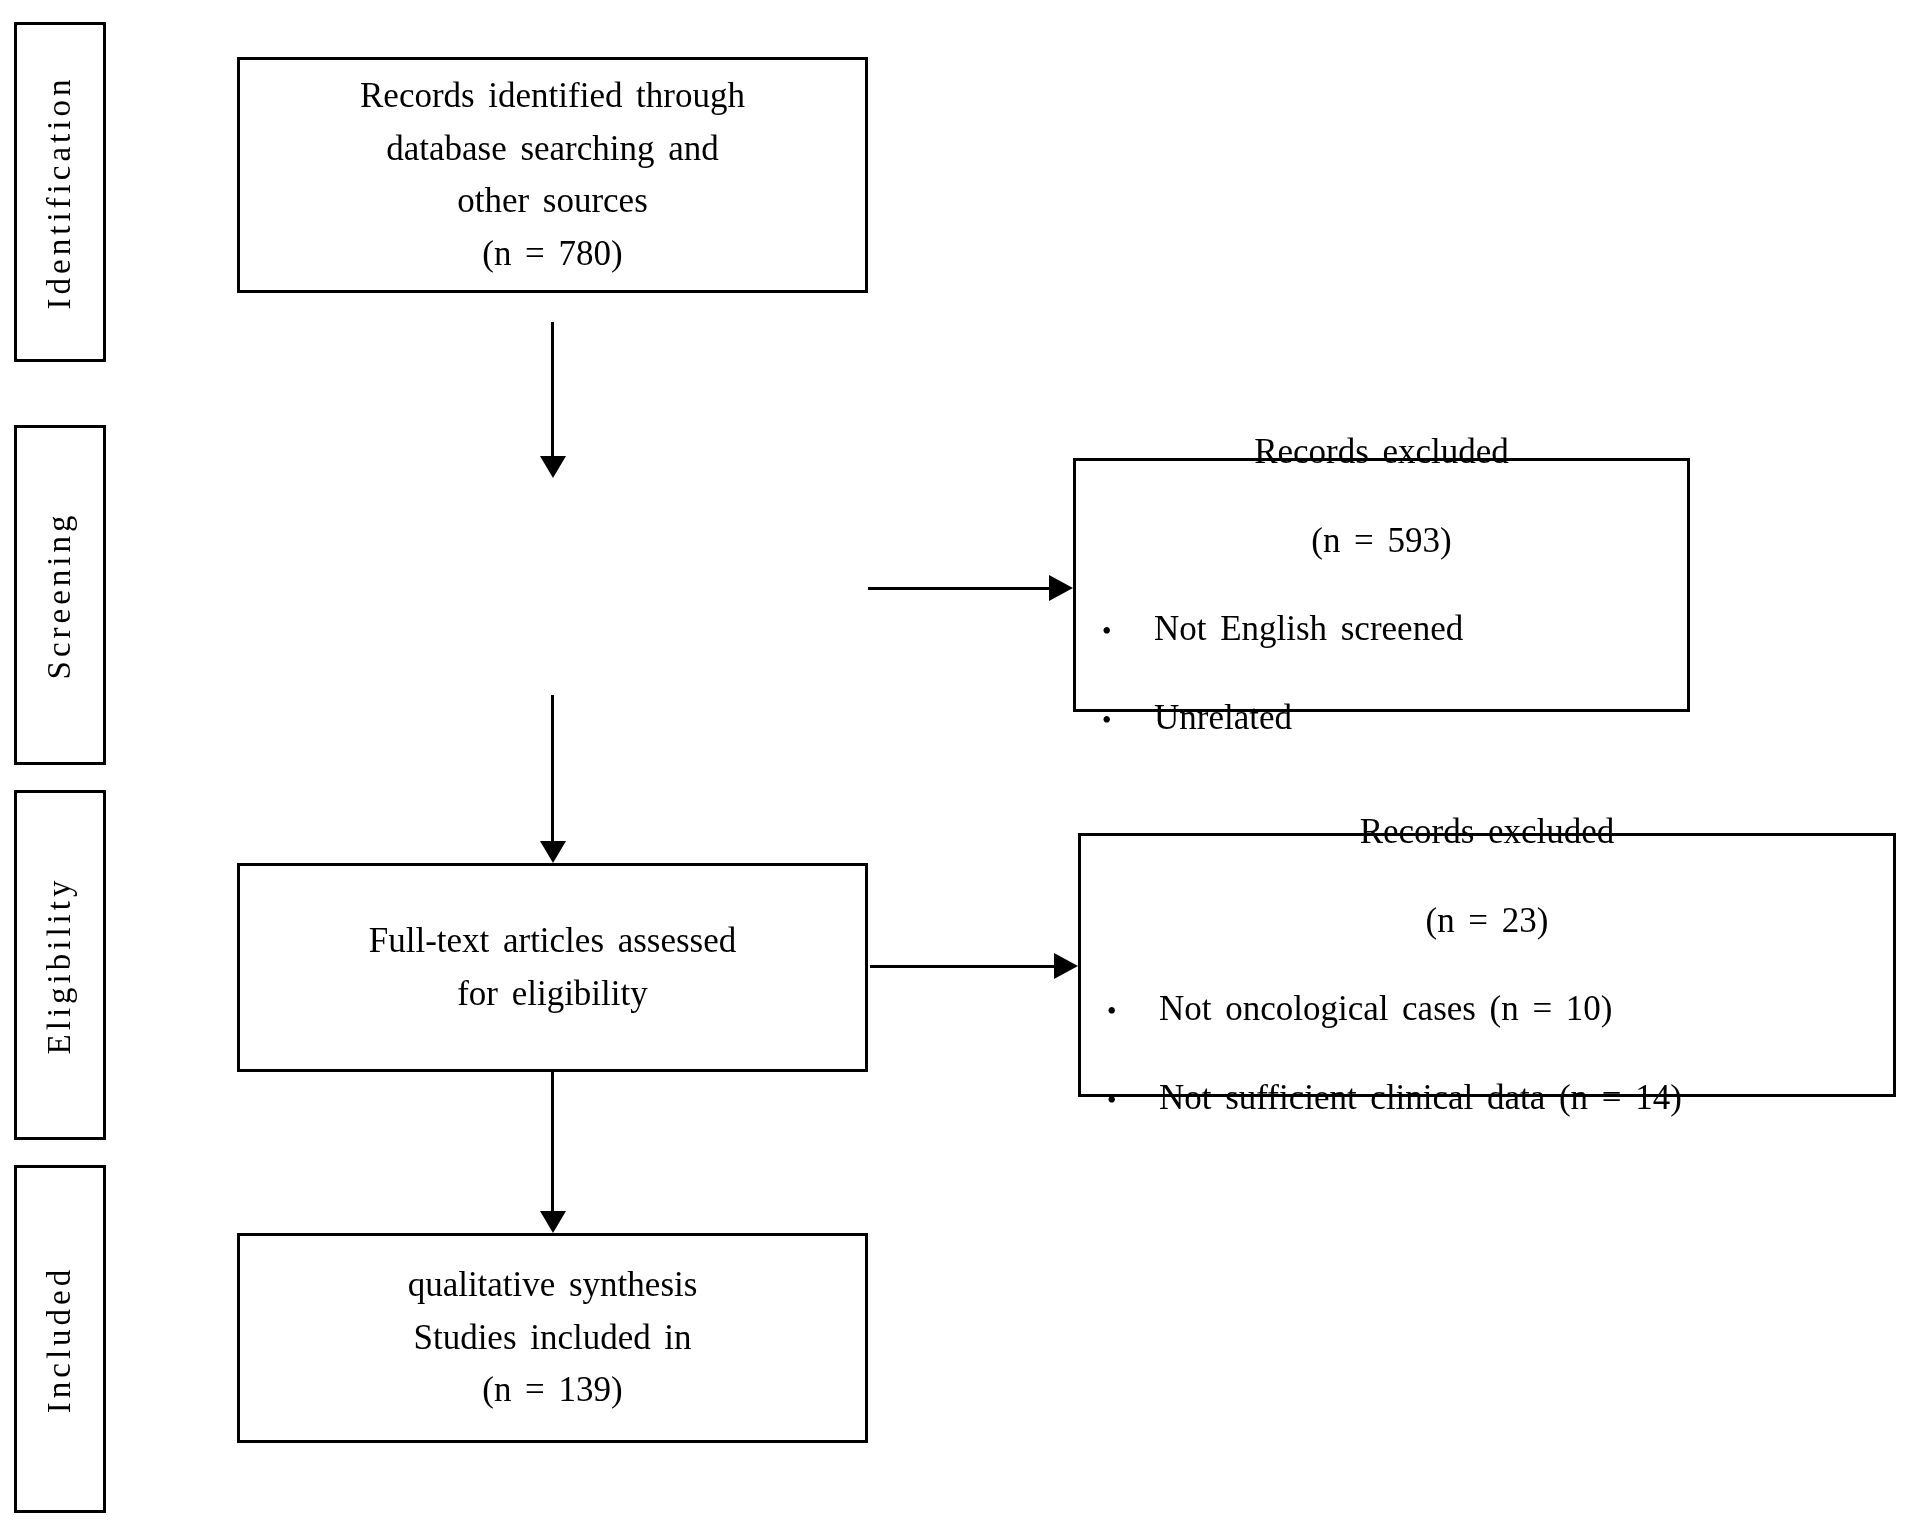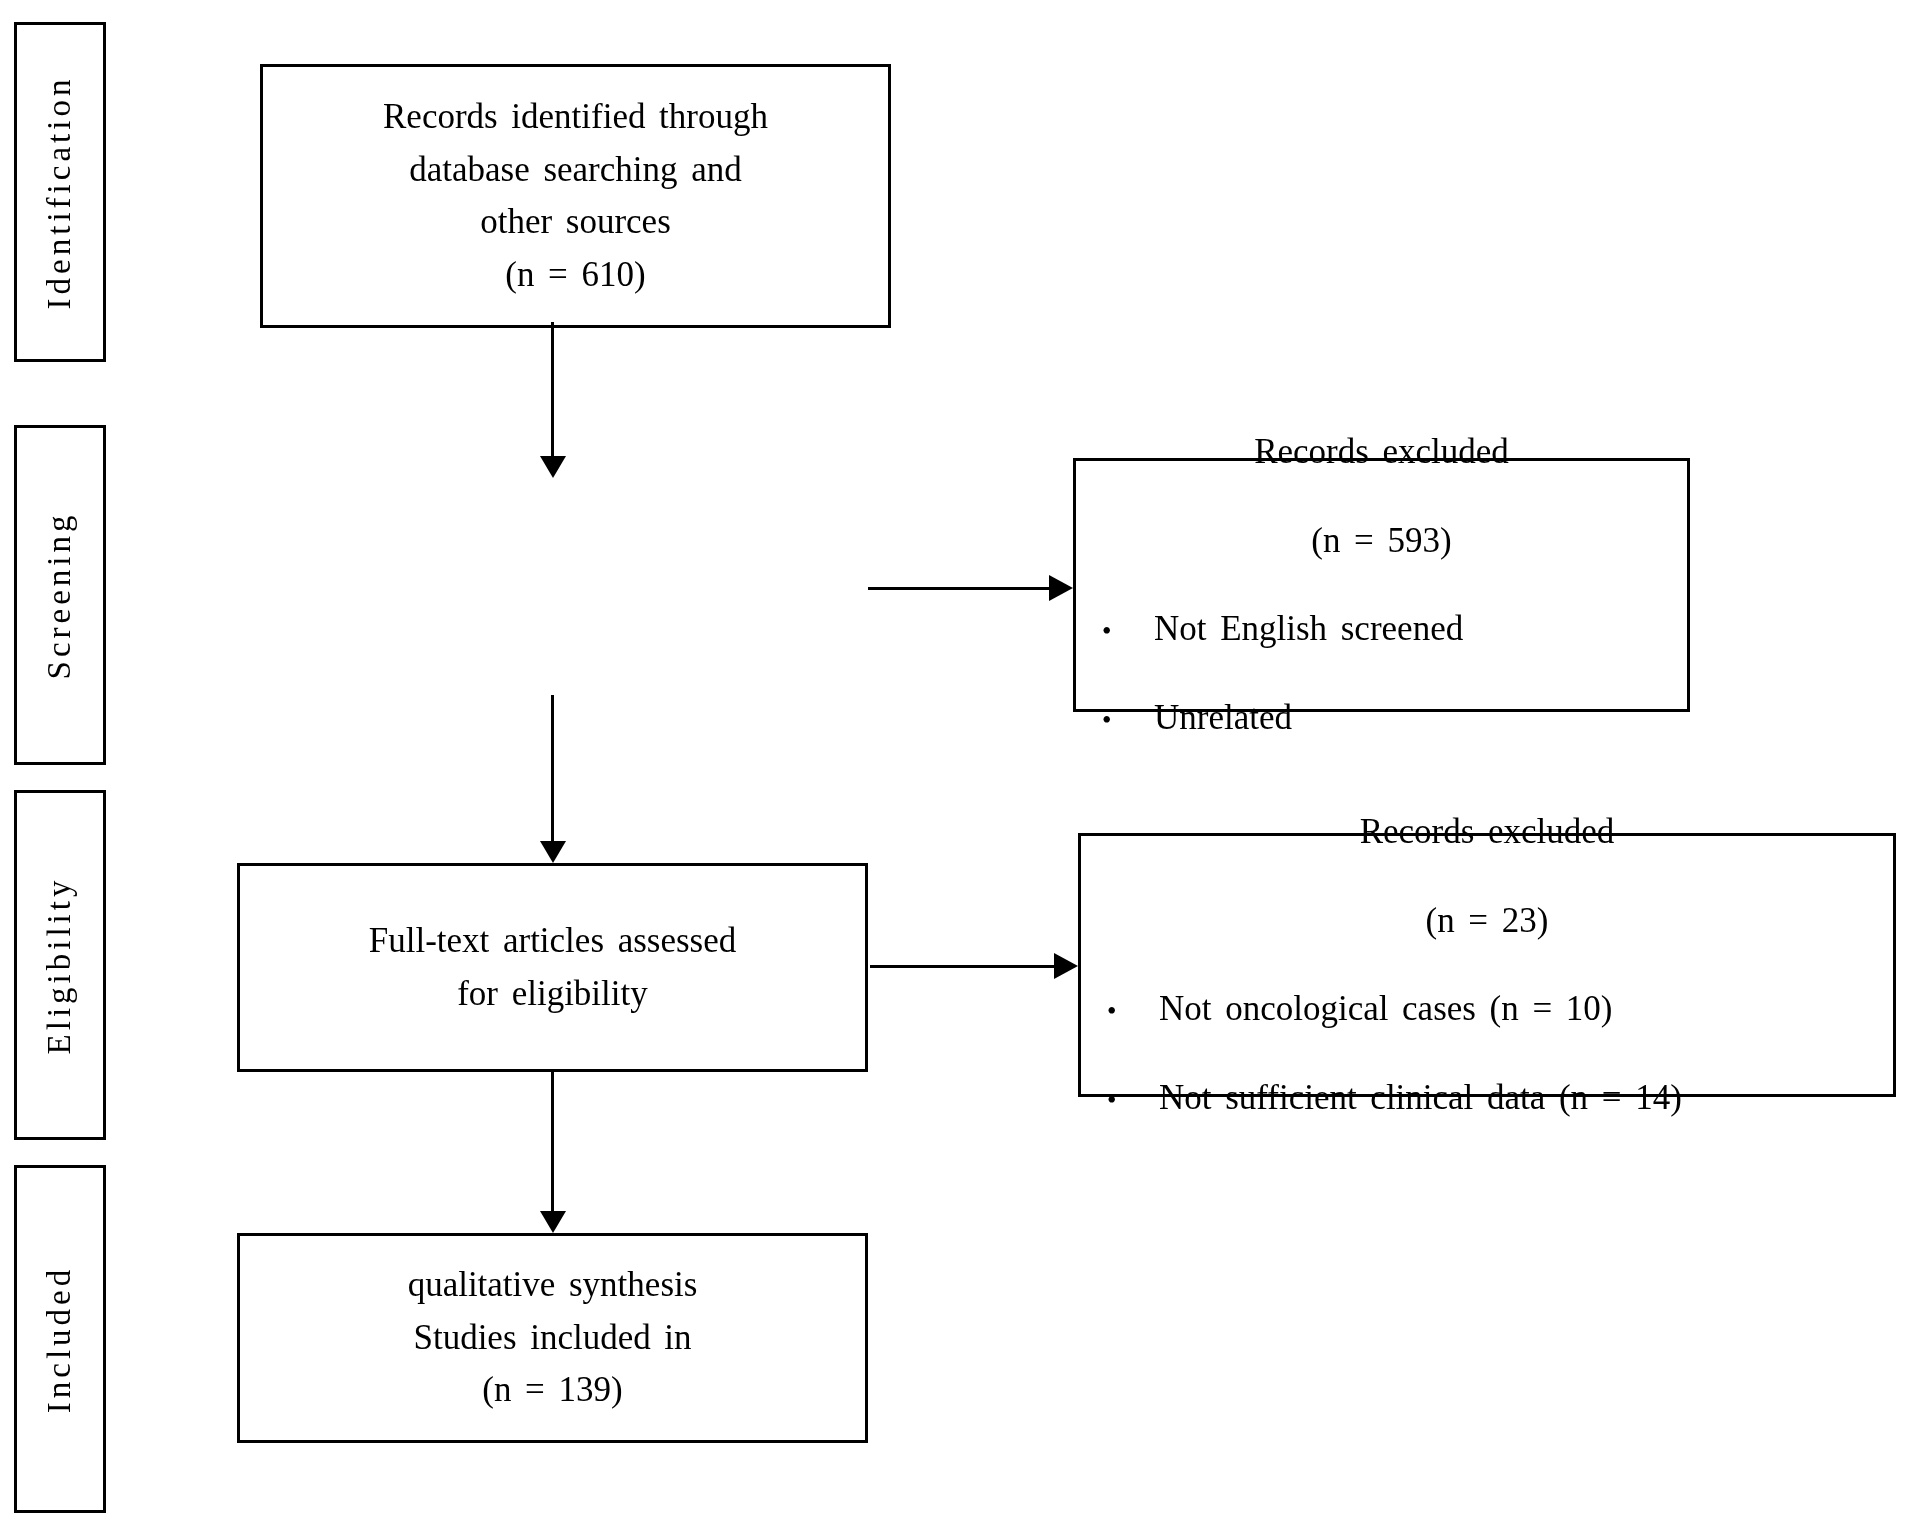--- a/index.html
+++ b/index.html
@@ -114,25 +114,25 @@
   <div class="stage-box" style="top:425px;height:340px;">
     <span class="stage-text">Screening</span>
   </div>
   <div class="stage-box" style="top:790px;height:350px;">
     <span class="stage-text">Eligibility</span>
   </div>
   <div class="stage-box" style="top:1165px;height:348px;">
     <span class="stage-text">Included</span>
   </div>
 
-  <div class="flow-box" style="top:64px;height:264px;margin-left:23px;">
+  <div class="flow-box" style="top:57px;height:236px;">
     <div>Records identified through</div>
     <div>database searching and</div>
     <div>other sources</div>
-    <div>(n = 610)</div>
+    <div>(n = 780)</div>
   </div>
 
 
   <div class="flow-box" style="top:863px;height:209px;">
     <div>Full-text articles assessed</div>
     <div>for eligibility</div>
   </div>
 
   <div class="flow-box" style="top:1233px;height:210px;">
     <div>qualitative synthesis</div>

